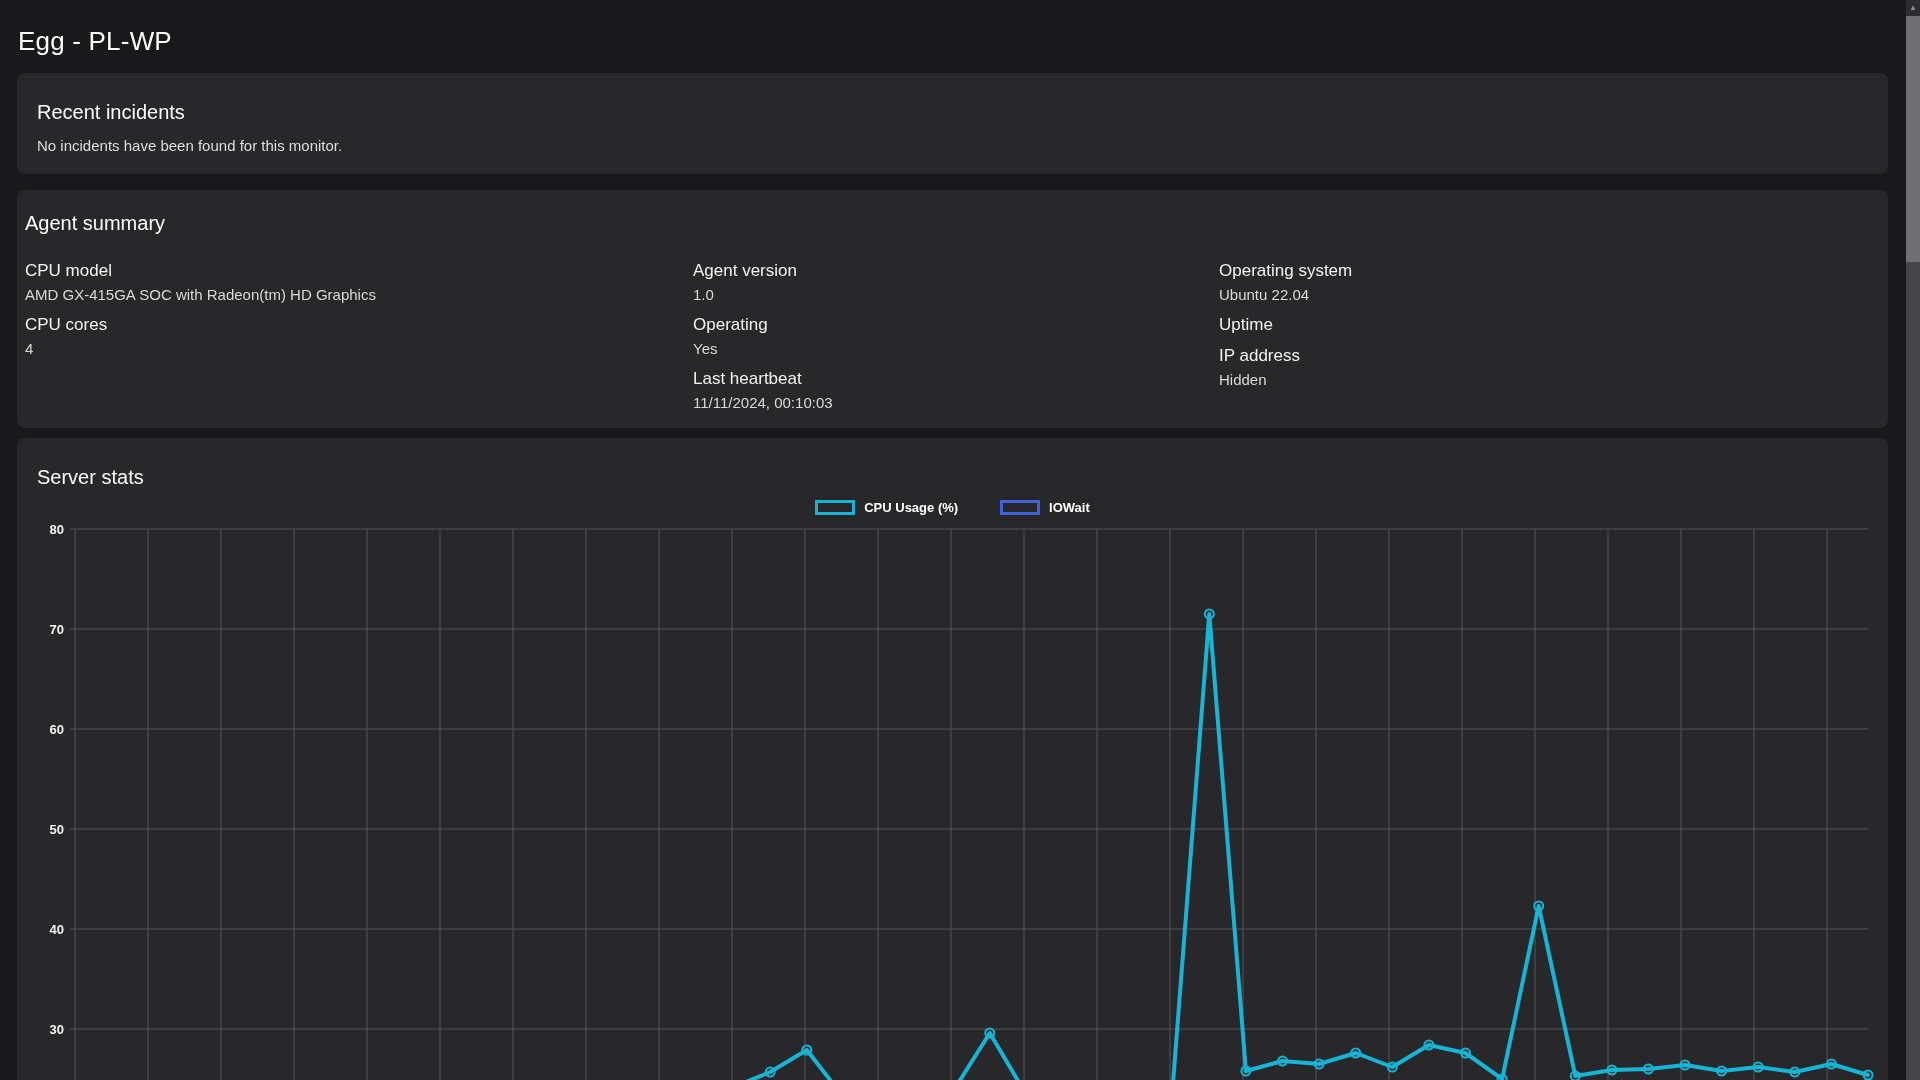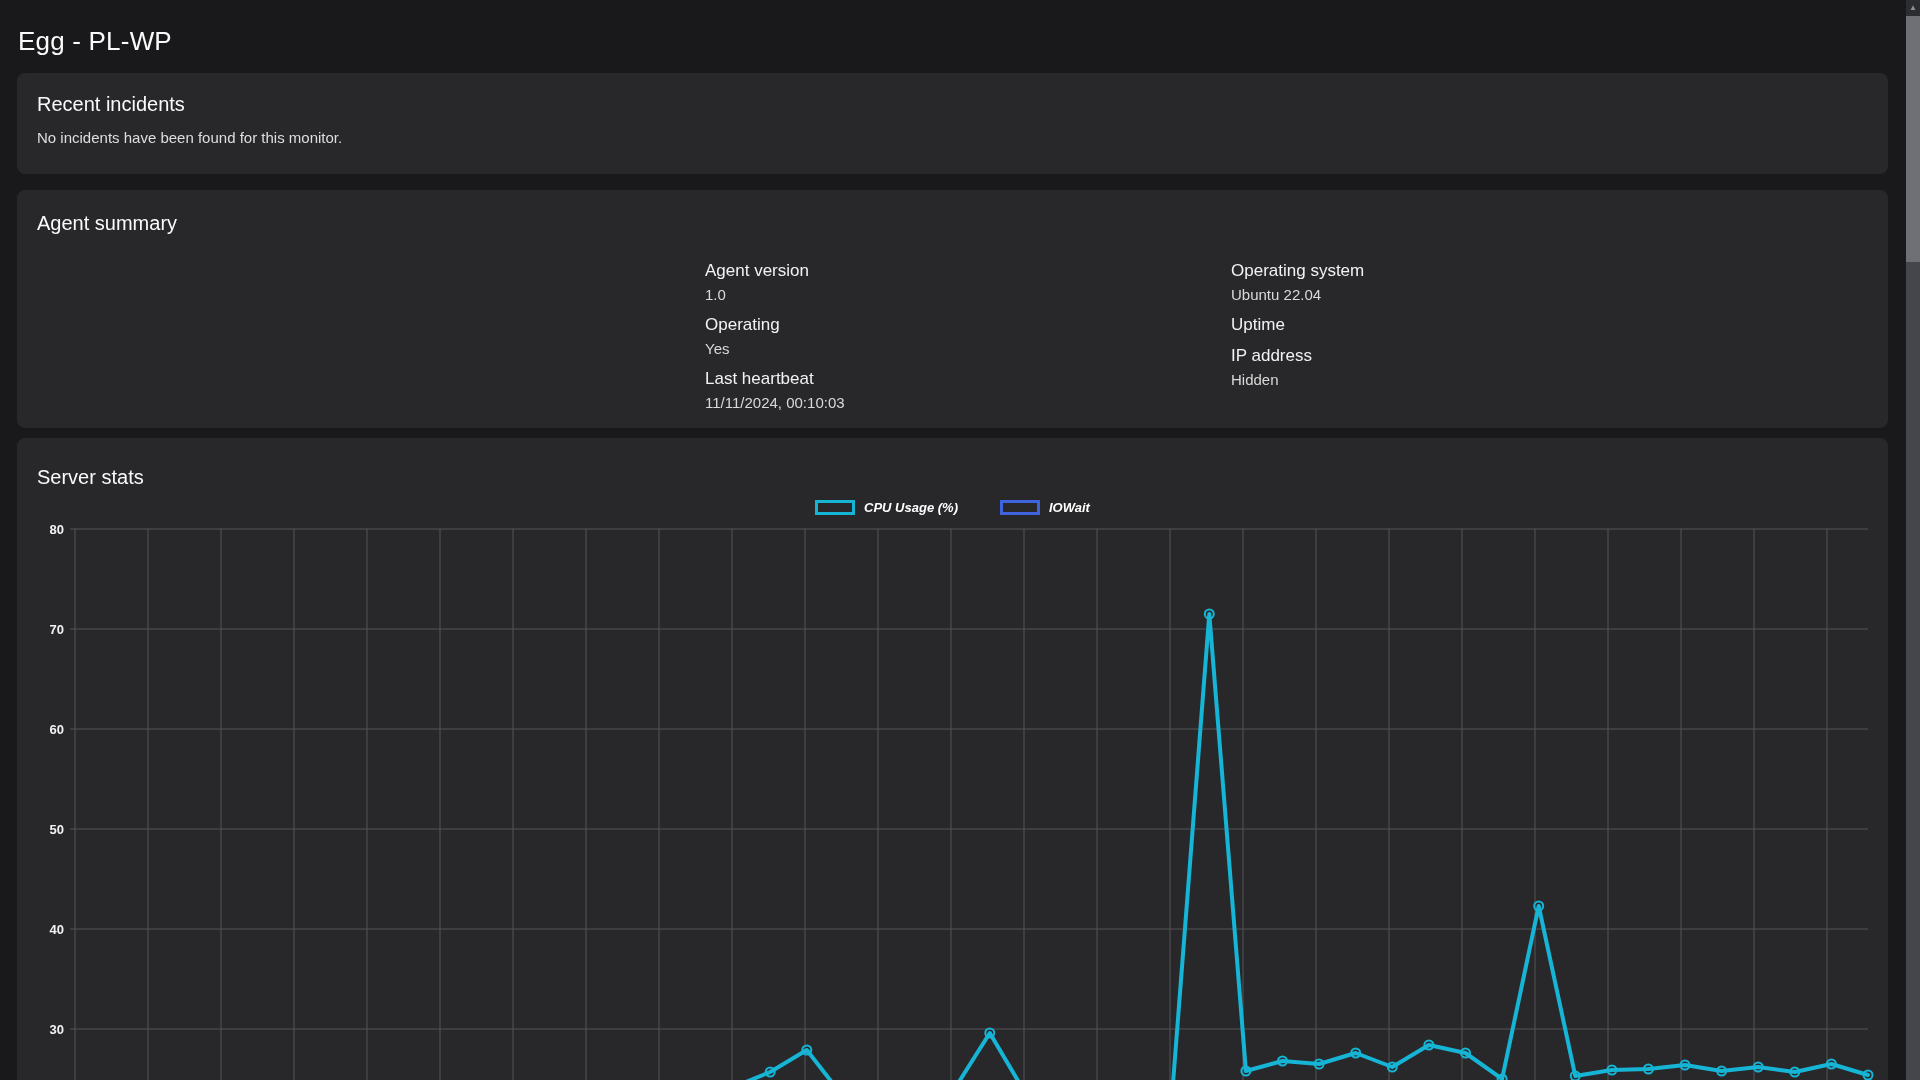--- a/index.html
+++ b/index.html
@@ -24,45 +24,44 @@
     width: 1871px;
     background: #28282b;
     border-radius: 8px;
   }
   .card-heading {
     font-size: 20px;
     font-weight: 500;
     color: #fafafa;
   }
   
-  .incidents-card { top: 73px; height: 101px; padding: 20px 20px; }
+  .incidents-card { top: 73px; height: 101px; padding: 28px 20px; }
   .incidents-card .card-heading { margin-bottom: 13px; }
   .incidents-empty { font-size: 15px; color: #dedede; }
   
-  .agent-card { top: 190px; height: 238px; padding: 22px 20px; }
+  .agent-card { top: 190px; height: 238px; padding: 22px 8px; }
   .agent-columns { position: relative; margin-top: 24px; height: 160px; }
   .agent-col { position: absolute; top: 0; }
   .agent-col-1 { left: 0px; width: 660px; }
   .agent-col-2 { left: 668px; width: 460px; }
   .agent-col-3 { left: 1194px; width: 620px; }
   .field { margin-bottom: 7px; }
   .field-label { font-size: 17px; line-height: 24px; color: #f2f2f2; }
   .field-value { font-size: 15px; line-height: 23px; color: #d9d9d9; }
   
   .stats-card { top: 438px; height: 700px; overflow: hidden; }
   .stats-card .card-heading { position: absolute; left: 20px; top: 28px; }
   .chart-legend {
     position: absolute;
     left: 0; right: 0; top: 62px;
     display: flex;
     justify-content: center;
     align-items: center;
     gap: 42px;
     z-index: 2;
-    font-style: italic;
   }
   .legend-item { display: flex; align-items: center; gap: 9px; cursor: pointer; }
   .legend-box {
     width: 40px; height: 15px;
     border: 3px solid #888;
     background: transparent;
   }
   .legend-label { font-size: 13px; font-weight: 600; color: #ffffff; }
   #chart-svg { position: absolute; left: 0; top: 0; }
   
@@ -96,20 +95,30 @@
 <h1 class="page-title">Egg - PL-WP</h1>
 
 <section class="card incidents-card">
   <h2 class="card-heading">Recent incidents</h2>
   <p class="incidents-empty">No incidents have been found for this monitor.</p>
 </section>
 
 <section class="card agent-card">
   <h2 class="card-heading">Agent summary</h2>
   <div class="agent-columns">
+    <div class="agent-col agent-col-1">
+      <div class="field">
+        <div class="field-label">CPU model</div>
+        <div class="field-value">AMD GX-415GA SOC with Radeon(tm) HD Graphics</div>
+      </div>
+      <div class="field">
+        <div class="field-label">CPU cores</div>
+        <div class="field-value">4</div>
+      </div>
+    </div>
     <div class="agent-col agent-col-2">
       <div class="field">
         <div class="field-label">Agent version</div>
         <div class="field-value">1.0</div>
       </div>
       <div class="field">
         <div class="field-label">Operating</div>
         <div class="field-value">Yes</div>
       </div>
       <div class="field">

